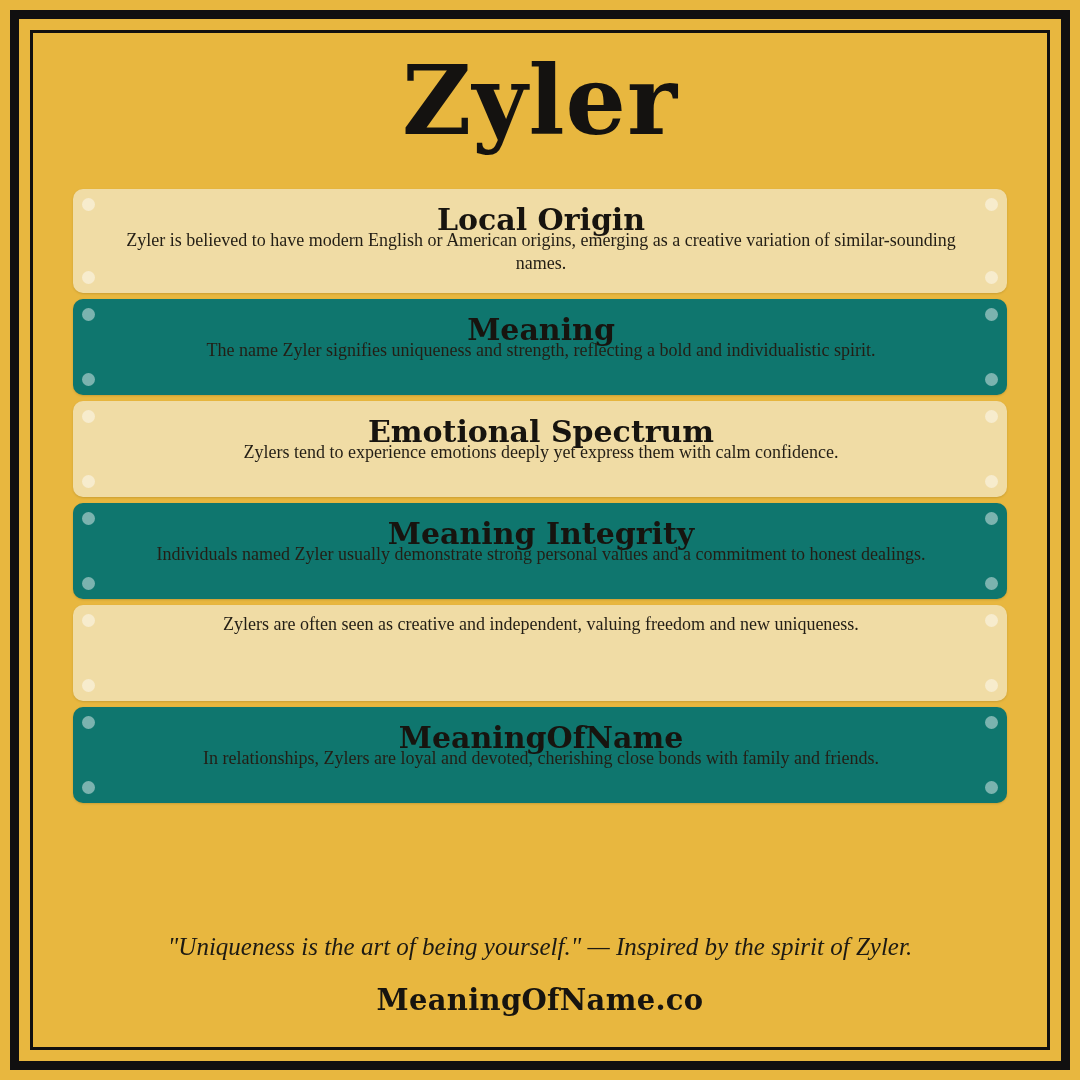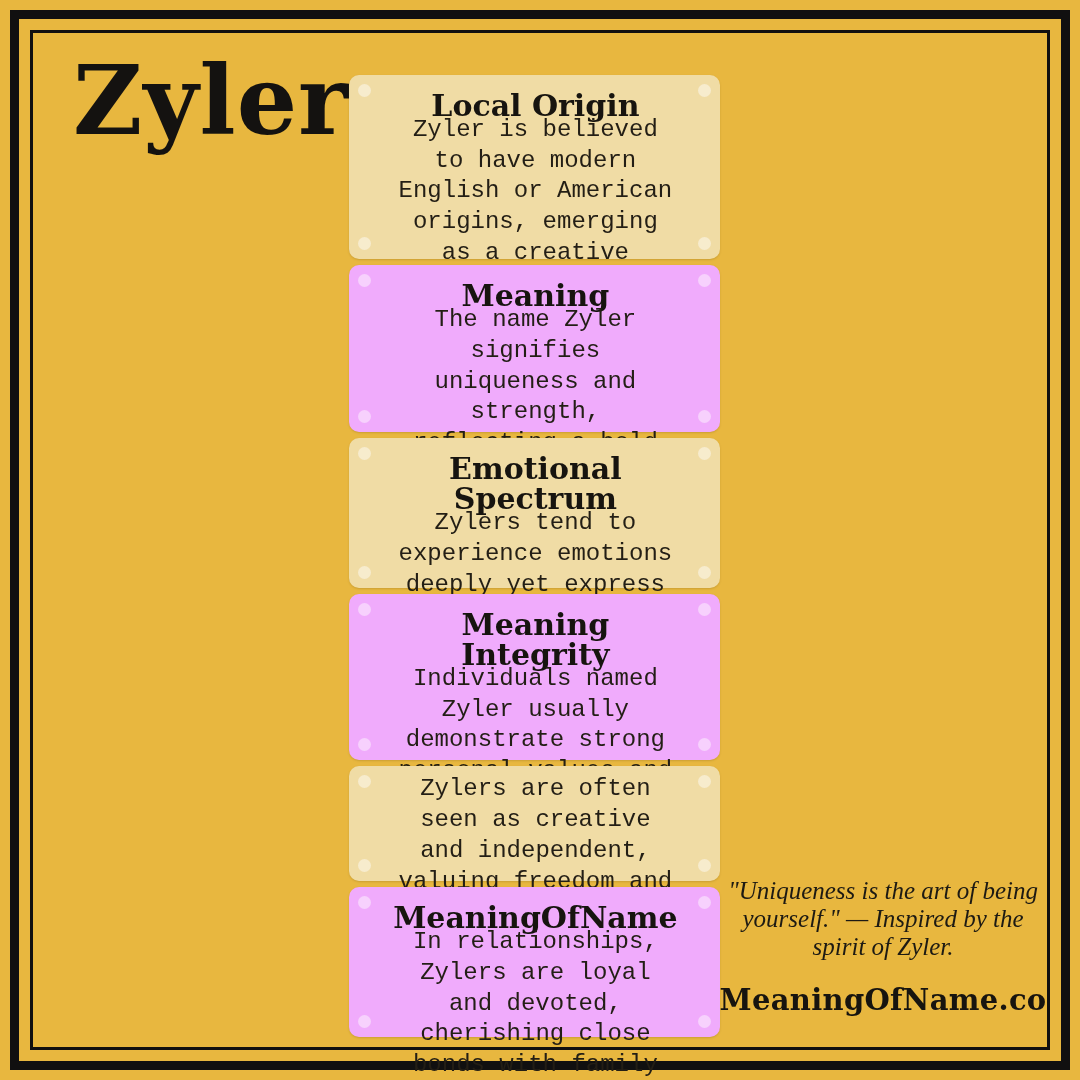--- a/index.html
+++ b/index.html
@@ -46,21 +46,21 @@
 
   .content {
     position: absolute;
     left: 33px;
     top: 33px;
     right: 33px;
     bottom: 33px;
     box-sizing: border-box;
     padding: 14px 40px 10px 40px;
     display: flex;
-    flex-direction: row;
+    flex-direction: column;
   }
 
   .title {
     text-align: center;
     font-family: "DejaVu Serif", serif;
     font-weight: bold;
     font-size: 95px;
     line-height: 1.05;
     color: #141210;
     letter-spacing: 1px;
@@ -80,21 +80,21 @@
     border-radius: 10px;
     padding: 14px 42px 18px 44px;
     box-sizing: border-box;
     min-height: 96px;
     box-shadow: 0 1px 2px rgba(120, 90, 20, 0.25);
   }
   .card.light {
     background: #f0dca5;
   }
   .card.dark {
-    background: #f0abfc;
+    background: #0f766e;
   }
 
   
   .card .pin {
     position: absolute;
     width: 13px;
     height: 13px;
     border-radius: 50%;
     background: rgba(255, 255, 255, 0.45);
   }
@@ -107,41 +107,41 @@
     text-align: center;
     font-family: "DejaVu Serif", serif;
     font-weight: bold;
     font-size: 30px;
     line-height: 1.0;
     color: #17140f;
     margin: 2px 0 0 0;
   }
   .card-body {
     text-align: center;
-    font-family: Liberation Mono, monospace;
-    font-size: 24px;
+    font-family: Liberation Serif, serif;
+    font-size: 18px;
     line-height: 1.28;
     color: #231e15;
     margin-top: -6px;
   }
 
   .footer {
     margin-top: auto;
     padding-bottom: 20px;
   }
   .quote {
     text-align: center;
     font-family: "Liberation Serif", serif;
     font-style: italic;
     font-size: 25px;
     color: #1d1a13;
     margin-bottom: 22px;
   }
   .brand {
-    text-align: left;
+    text-align: center;
     font-family: "DejaVu Serif", serif;
     font-weight: bold;
     font-size: 29px;
     color: #17140f;
     letter-spacing: 0.3px;
   }
 </style>
 </head>
 <body>
 

